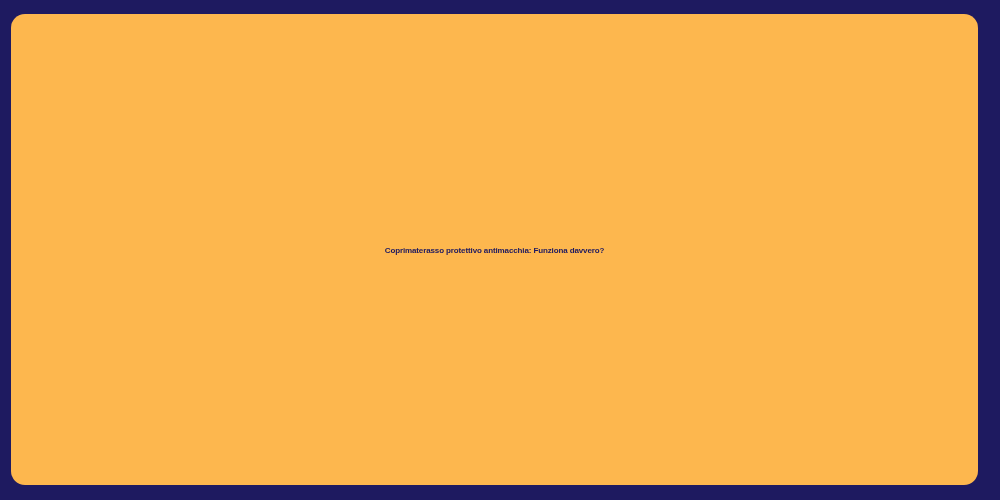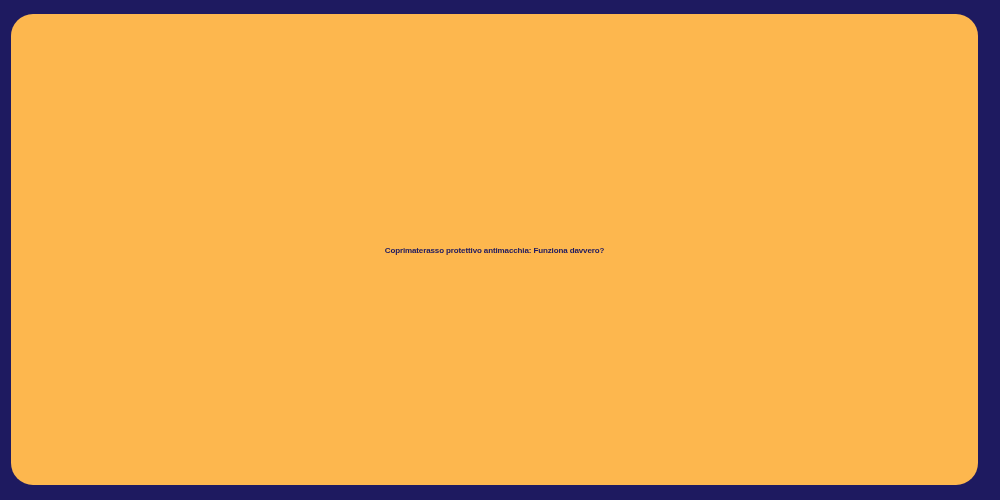--- a/index.html
+++ b/index.html
@@ -43,16 +43,16 @@
     color: var(--text-color, #1e1a60);
     white-space: nowrap;
     
     transform: translateY(1px);
   }
 </style>
 </head>
 <body>
 
 <div id="banner-root" style="--frame-color: #1e1a60; --panel-color: #fdb74e; --text-color: #1e1a60;">
-  <div id="card-panel" style="border-radius: 22px;">
+  <div id="card-panel" style="border-radius: 14px;">
     <h1 id="headline" style="font-size: 8px;">Coprimaterasso protettivo antimacchia: Funziona davvero?</h1>
   </div>
 </div>
 
 </body></html>

